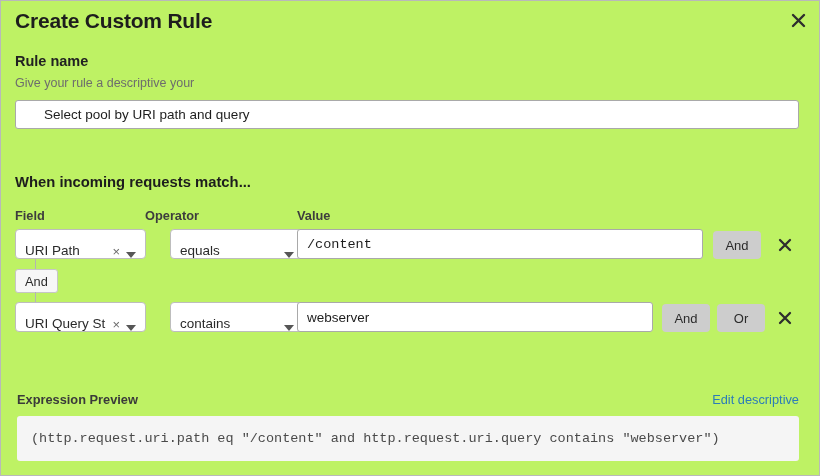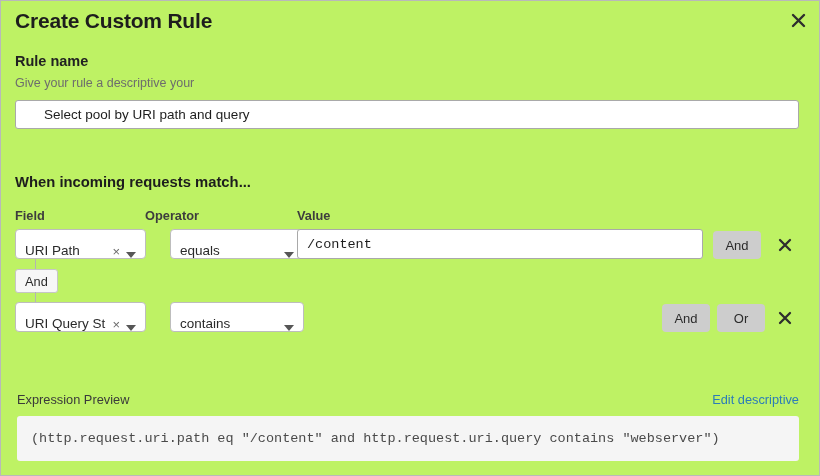--- a/index.html
+++ b/index.html
@@ -218,20 +218,21 @@
     cursor: pointer;
   }
 
   
   #expression-label {
     position: absolute;
     left: 16px;
     top: 391px;
     font-size: 12.8px;
     color: #3a3a3a;
+    font-weight: bold;
   }
   #edit-expression-link {
     position: absolute;
     right: 20px;
     top: 391px;
     font-size: 12.8px;
     color: #2c7cb8;
     text-decoration: none;
     cursor: pointer;
   }
@@ -314,20 +315,21 @@
       </span>
   </div>
 
   <div class="select operator-select" id="row2-operator">
     <span class="select-value">contains</span>
     <span class="select-caret">
         <span class="caret"></span>
       </span>
   </div>
 
+  <input class="text-input" id="row2-value" type="text" value="webserver" style="">
 
   <button class="logic-btn" id="row2-and">And</button>
   <button class="logic-btn" id="row2-or">Or</button>
 
   <button class="delete-btn" id="row2-delete">
     <svg width="14" height="14" viewBox="0 0 14 14" aria-hidden="true">
       <path d="M2 2 L12 12 M12 2 L2 12" stroke="#2e2e2e" stroke-width="2.3" stroke-linecap="round"></path>
     </svg>
   </button>
 

